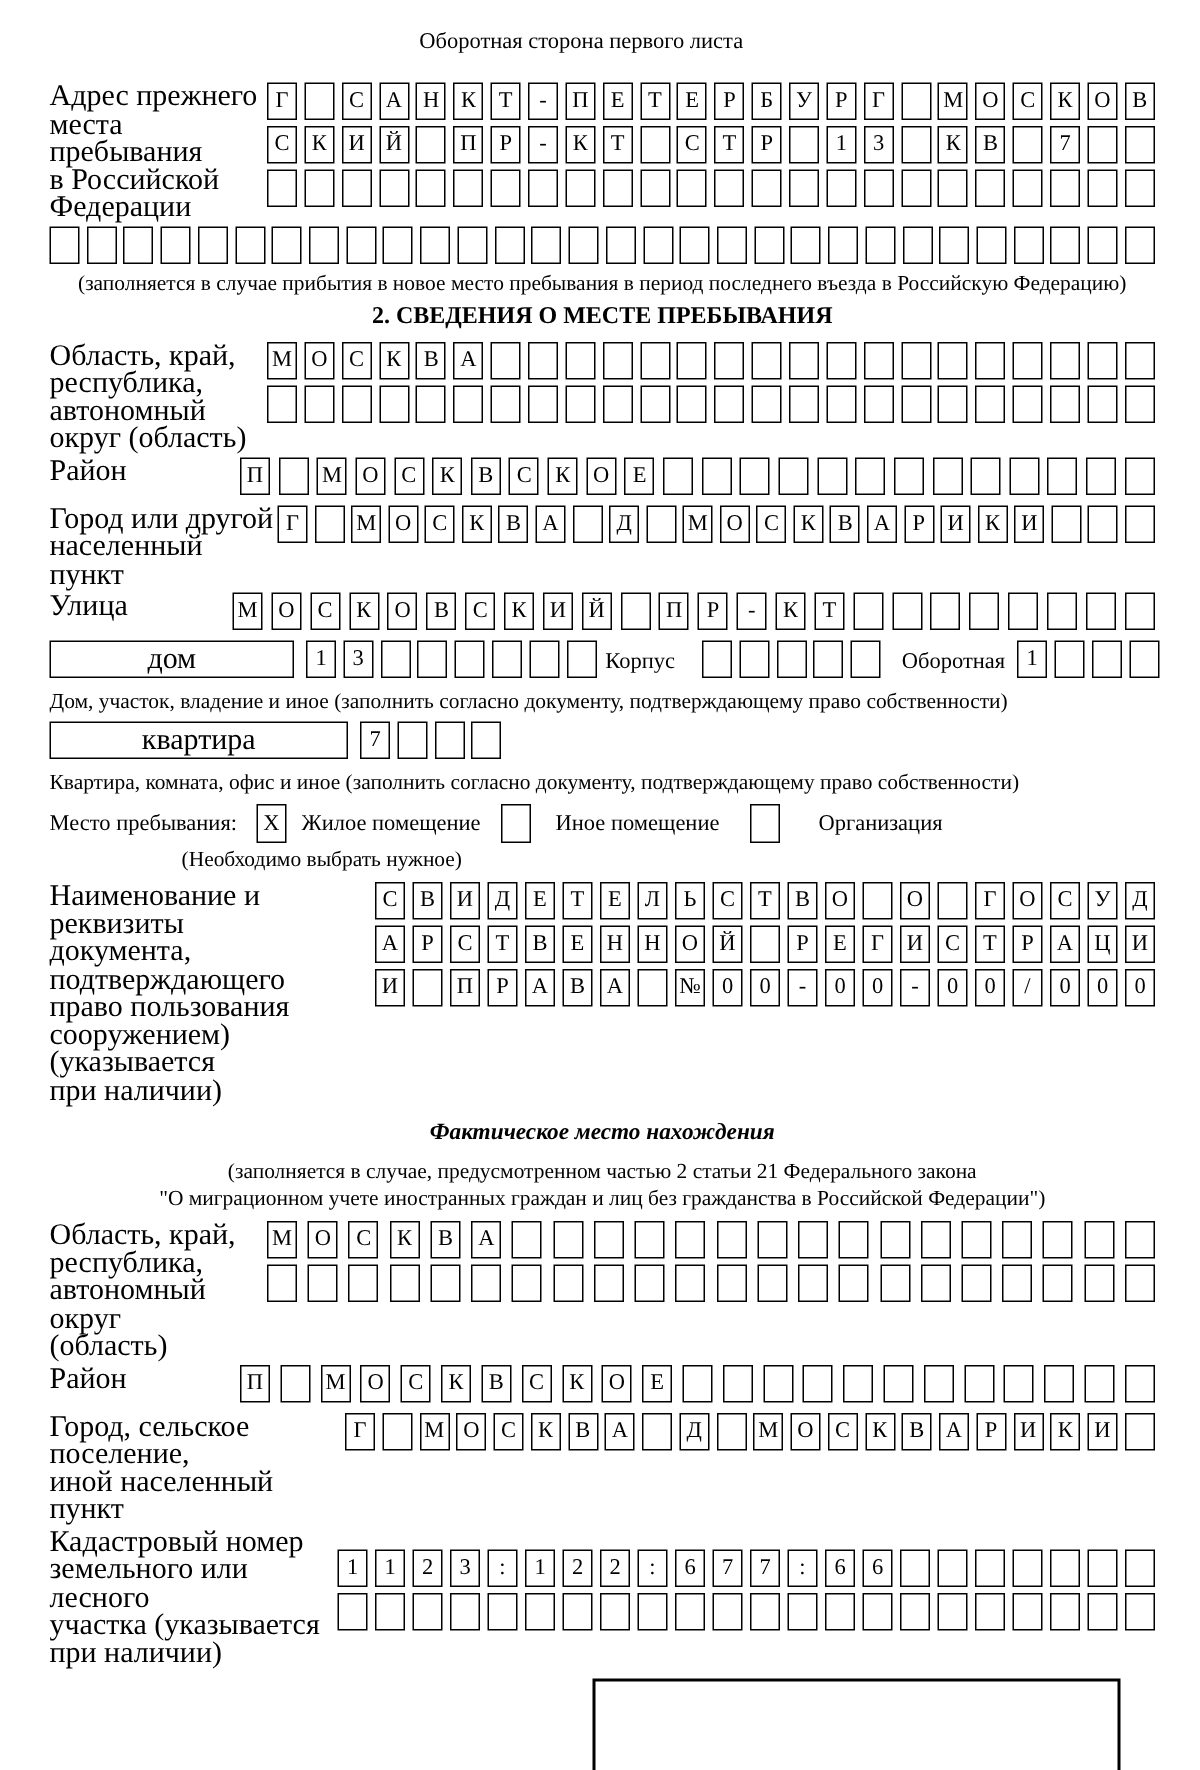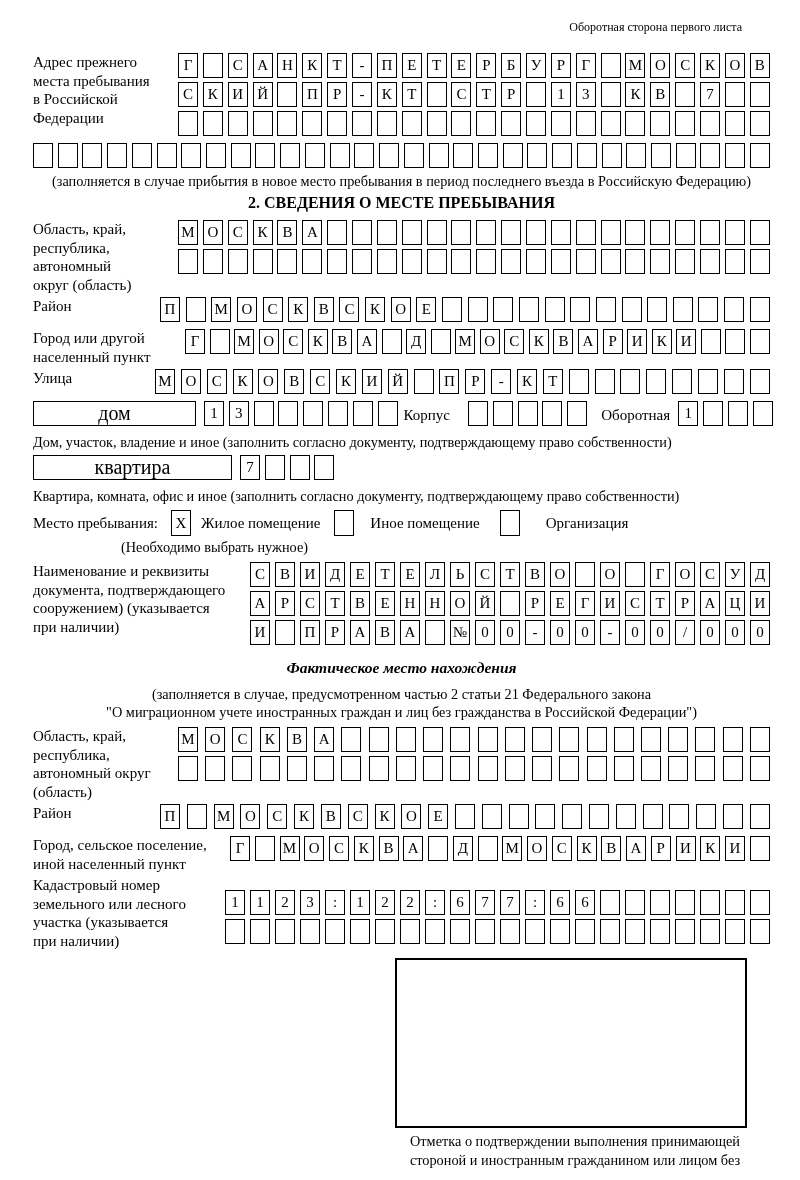--- a/index.html
+++ b/index.html
@@ -1,20 +1,20 @@
 <!DOCTYPE html>
 <html><head>
 <meta charset="utf-8">
 <style>
   html,body{margin:0;padding:0;background:#fff;color:#000;}
   body{width:800px;height:1180px;overflow:hidden;font-family:"Liberation Serif","DejaVu Serif",serif;}
   .page{padding:20px 30px 0 33px;box-sizing:border-box;width:800px;}
-  .header-note{text-align:right;font-size:12px;padding-right:28px;margin-bottom:18px;font-family:Liberation Serif, serif;}
+  .header-note{text-align:center;font-size:15px;padding-right:28px;margin-bottom:18px;font-family:Liberation Serif, serif;}
   .field{display:flex;margin-bottom:3px;}
-  .label{font-size:15px;line-height:18.5px;flex-shrink:0;}
+  .label{font-size:20px;line-height:18.5px;flex-shrink:0;}
   .w145{width:145px}.w127{width:127px}.w152{width:152px}.w122{width:122px}
   .w217{width:217px}.w197{width:197px}.w192{width:192px}.w138{width:138px}
   .rows{flex:1;min-width:0;}
   .cellrow{display:flex;height:25px;margin-bottom:4px;}
   .sb{justify-content:space-between;}
   .g{gap:4.8px;}
   .cell{width:20px;height:25px;border:1.8px solid #000;box-sizing:border-box;
         display:flex;align-items:center;justify-content:center;font-size:15px;flex-shrink:0;}
   .widebox{border:1.8px solid #000;height:25px;box-sizing:border-box;display:flex;
         align-items:center;justify-content:center;font-size:20px;flex-shrink:0;}
@@ -376,20 +376,21 @@
     <div class="inl" style="margin-left:16px">Иное помещение</div>
     <div class="checkbox" style="margin-left:20px"></div>
     <div class="inl" style="margin-left:26px">Организация</div>
   </div>
   <div class="choose-note">(Необходимо выбрать нужное)</div>
 
   <div class="field">
     <div class="label w217">
         <div>Наименование и реквизиты</div>
         <div>документа, подтверждающего</div>
+        <div>право пользования</div>
         <div>сооружением) (указывается</div>
         <div>при наличии)</div>
       </div>
     <div class="rows">
       <div class="cellrow sb">
           <div class="cell">С</div>
           <div class="cell">В</div>
           <div class="cell">И</div>
           <div class="cell">Д</div>
           <div class="cell">Е</div>

